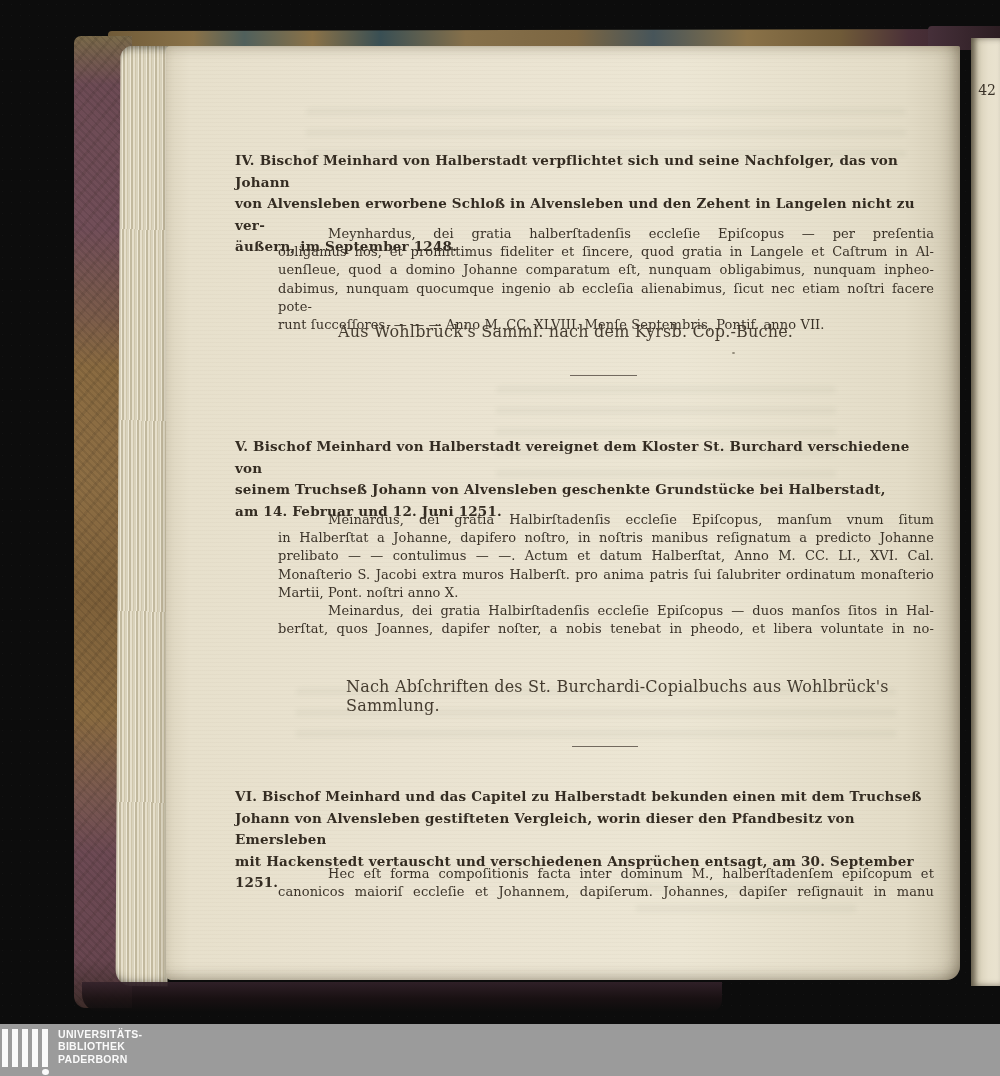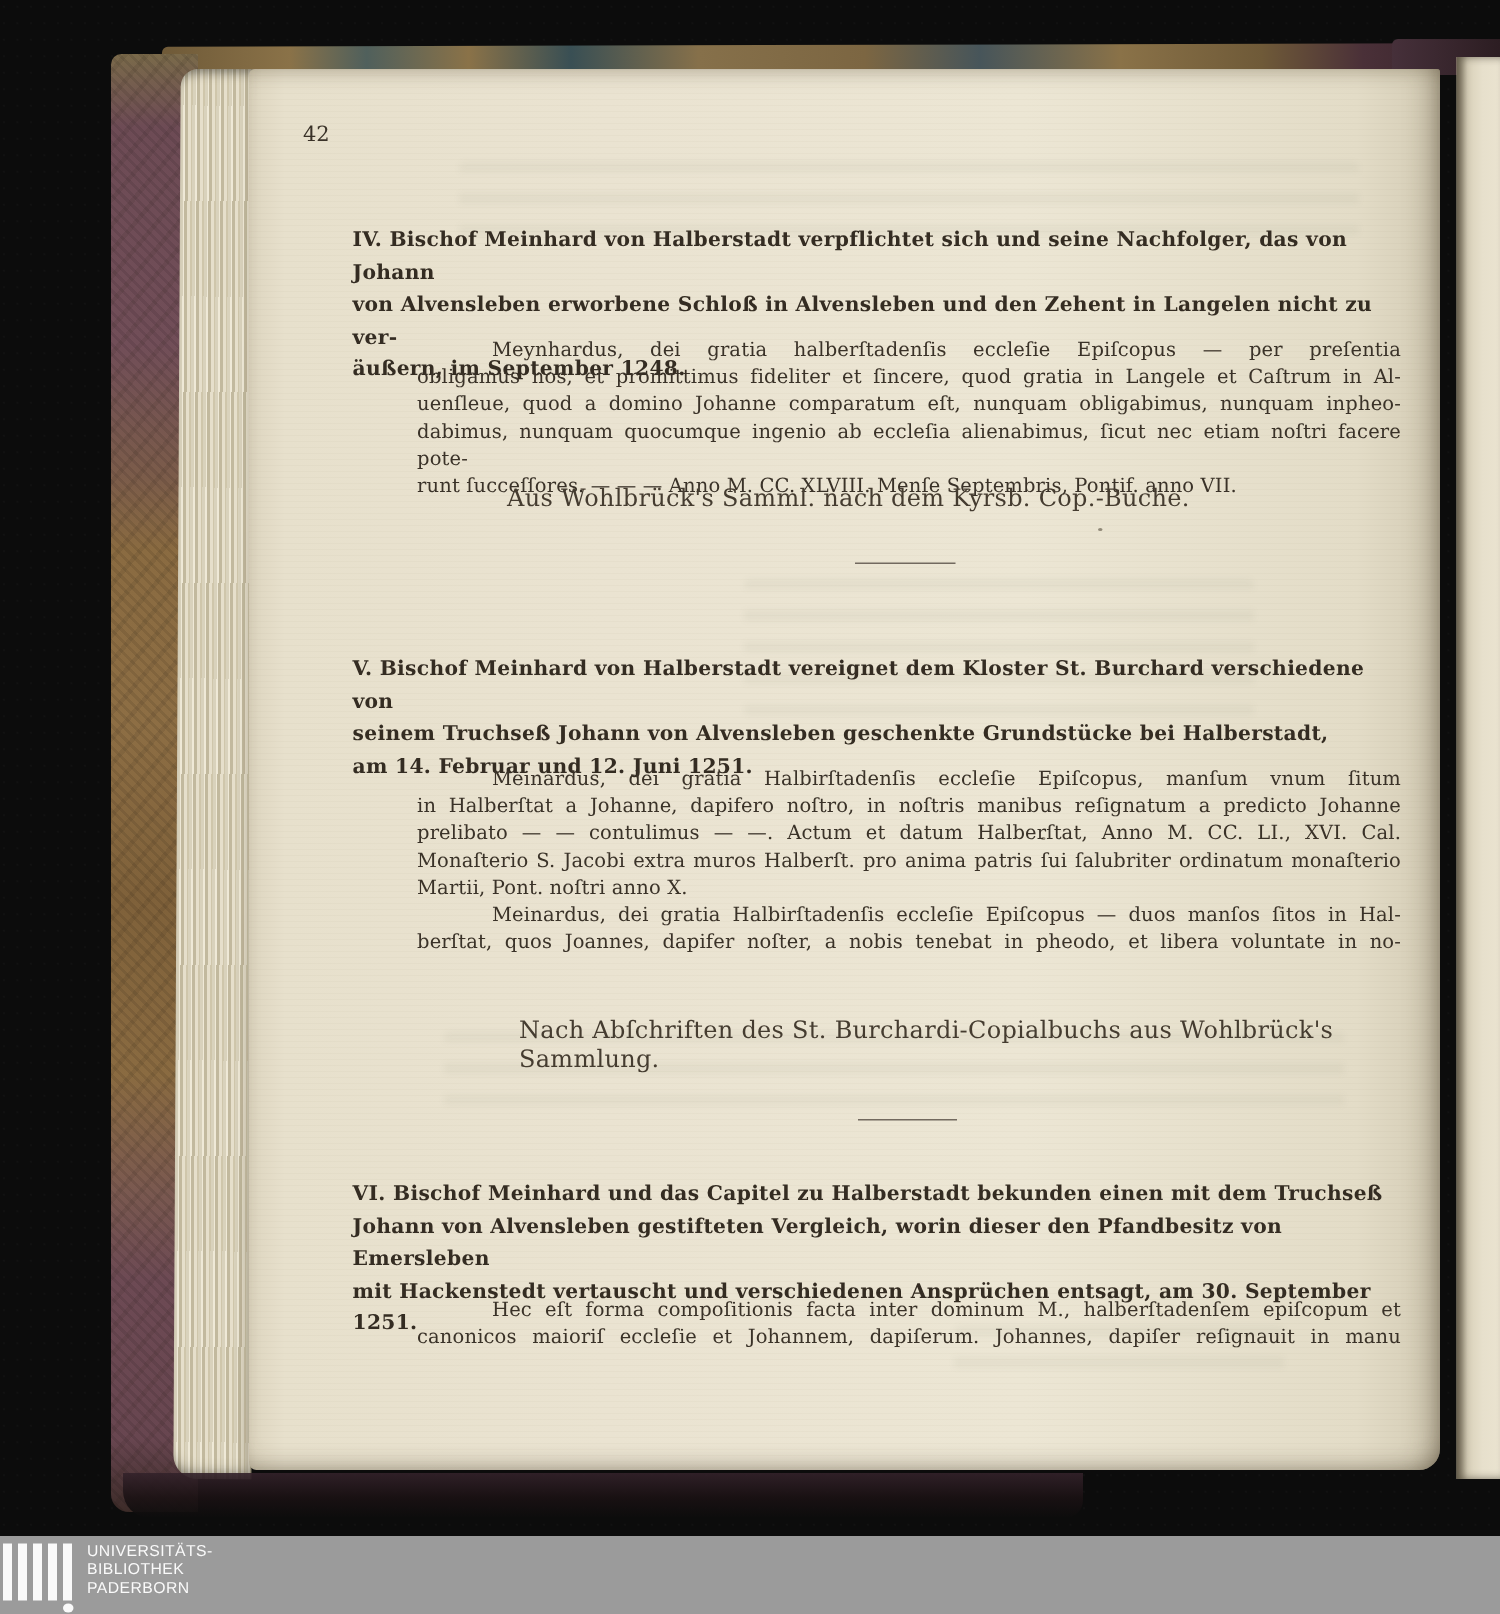--- a/index.html
+++ b/index.html
@@ -56,21 +56,21 @@
     box-shadow:inset 4px 0 6px rgba(30,24,14,.55);
   }
   .corner-tr{position:absolute;left:928px;top:26px;width:72px;height:24px;background:linear-gradient(90deg,#46303a,#2c1d22);border-radius:4px 0 0 4px;}
   .bottom-edge{
     position:absolute;left:82px;top:982px;width:640px;height:30px;
     background:linear-gradient(180deg,#33222a 0,#1a1113 55%,#0c0c0c 100%);
     border-radius:0 0 12px 18px;opacity:.9;
   }
 
   
-  .pagenum{position:absolute;left:0;right:0;top:36px;text-align:left;transform:translateX(36px);
+  .pagenum{position:absolute;left:0;right:0;top:36px;text-align:right;transform:translateX(36px);
     font-size:14px;color:var(--ink,#3a3228);}
   .heading{position:absolute;left:69px;width:700px;text-align:left;
     font-size:13.5px;font-weight:bold;line-height:21.5px;color:var(--heading-ink,#342c22);
     letter-spacing:.2px;}
   .para{position:absolute;left:112px;width:656px;font-size:13px;line-height:18.2px;
     color:var(--ink,#3a3228);letter-spacing:.1px;}
   .line{min-height:18.2px;}
   .jl{text-align:justify;text-align-last:justify;}
   .first{text-indent:50px;}
   .last{text-align:left;text-align-last:left;}
@@ -81,21 +81,21 @@
   .bleed{position:absolute;border-radius:4px;filter:blur(2px);opacity:.5;pointer-events:none;
     background:repeating-linear-gradient(180deg,rgba(112,120,98,.12) 0 7px,rgba(0,0,0,0) 7px 21px);}
   .speck{position:absolute;width:3px;height:2px;background:#6b6252;border-radius:50%;opacity:.7;}
 
   
   .band{position:absolute;left:0;top:1024px;width:1000px;height:52px;background:var(--band,#9b9b9b);}
   .logo-bars{position:absolute;left:2px;top:1029px;height:38px;display:flex;gap:4px;}
   .logo-bars i{display:block;width:6px;height:38px;background:var(--logo-white,#fafafa);}
   .logo-dot{position:absolute;left:42px;top:1069px;width:7px;height:6px;border-radius:50%;background:var(--logo-white,#fafafa);}
   .libname{position:absolute;left:58px;top:1028px;font-family:"Liberation Sans",sans-serif;
-    font-weight:normal;font-size:10.5px;line-height:12.3px;letter-spacing:.3px;color:var(--logo-white,#fafafa);}
+    font-weight:bold;font-size:10.5px;line-height:12.3px;letter-spacing:.3px;color:var(--logo-white,#fafafa);}
 </style>
 </head>
 <body>
 
 <div class="stage">
 
   <div class="top-edge"></div>
   <div class="corner-tr"></div>
   <div class="cover"></div>
   <div class="stack"></div>

